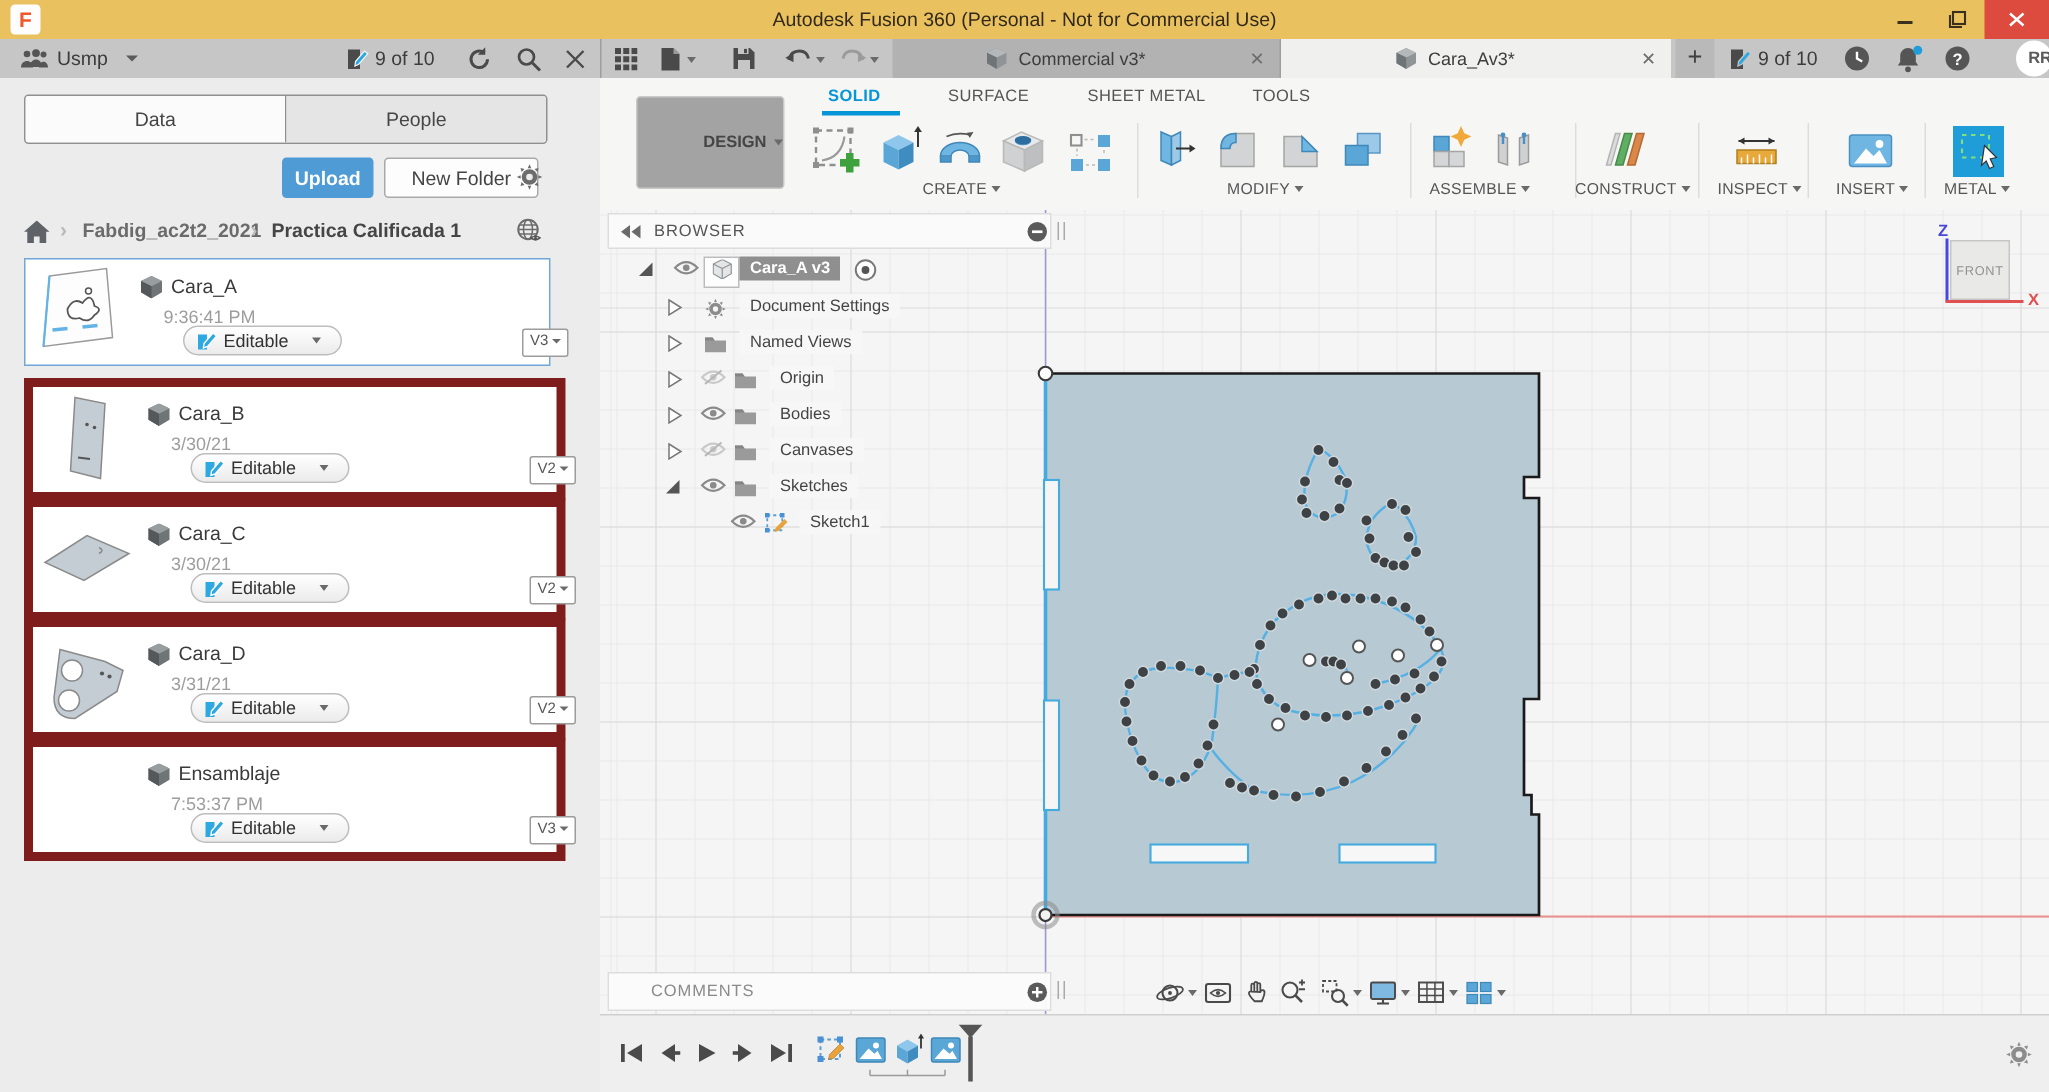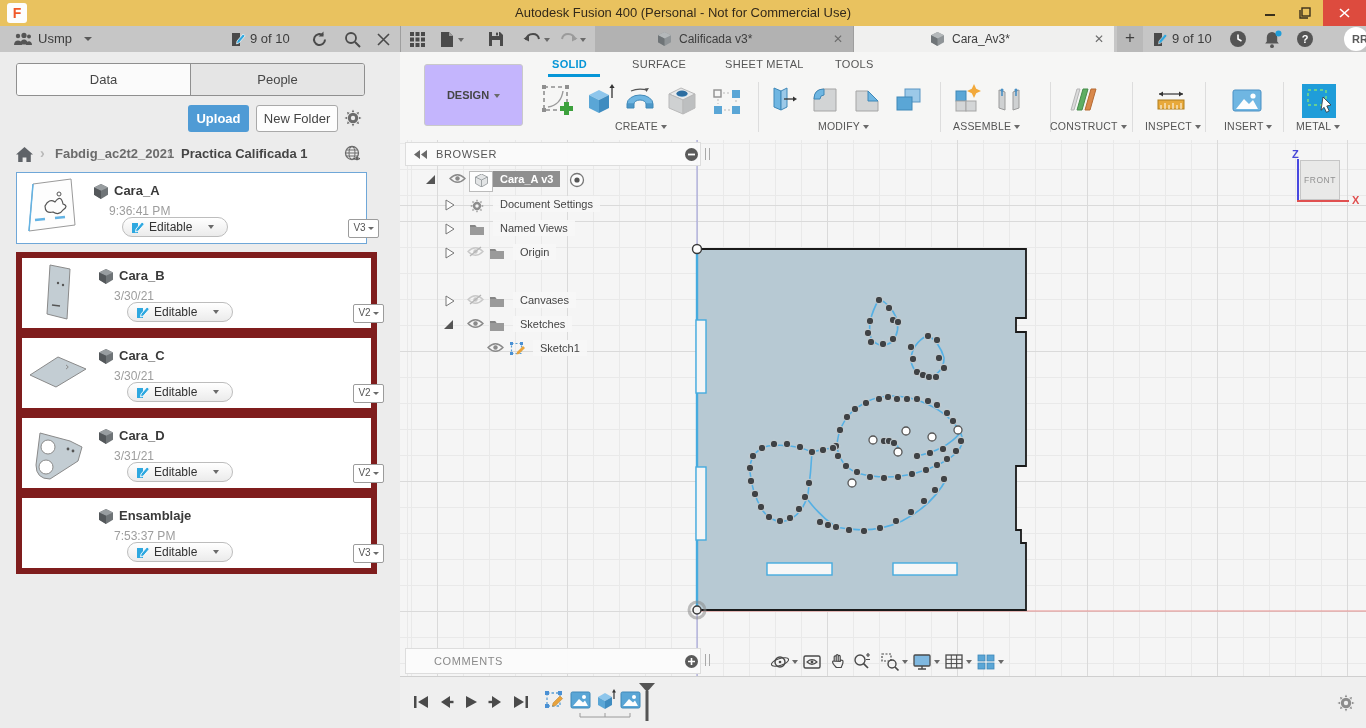--- a/index.html
+++ b/index.html
@@ -20,35 +20,35 @@
   .qtab{top:0;height:26px;font-size:12px;color:#3d3d3d;line-height:26px}
   .qtab .x{position:absolute;right:10px;top:0;color:#6d6d6d;font-size:12px}
   #vdiv1{left:400px;top:26px;width:1px;height:26px;background:#9e9e9e}
   
   #dpanel{left:0;top:52px;width:400px;height:676px;background:#ececec;border-right:1px solid #c2c2c2}
   .seg{top:11px;height:31px;border:1px solid #8f8f8f;border-radius:3px;overflow:hidden;display:flex}
   .seg>div{width:50%;text-align:center;line-height:31px;font-size:13px;color:#464646}
   .btn{border-radius:3px;font-size:13px;text-align:center}
   .card{left:16px;width:349px;height:70px;background:#fff;border:6px solid #7f1d1d}
   .card.sel{border:1px solid #6fa7d8}
-  .cname{font-size:13px;font-weight:bold;color:#3a3a3a}
+  .cname{font-size:13px;font-weight:normal;color:#3a3a3a}
   .cmeta{font-size:12px;color:#9d9d9d}
   .pill{position:absolute;left:105px;top:44px;width:106px;height:20px;border:1px solid #bdbdbd;border-radius:11px;background:linear-gradient(#fff,#ebebeb);display:flex;align-items:center;padding-left:8px;box-sizing:border-box}
   .pill .ptxt{font-size:12px;color:#333;margin-left:4px}
   .ver{position:absolute;left:331px;top:46px;width:29px;height:17px;border:1px solid #9c9c9c;border-radius:2px;background:#fff;font-size:10px;color:#555;text-align:center;line-height:16px}
   .crumbsep{color:#b9b9b9;font-size:14px;font-weight:bold}
   
   #ribbon{left:400px;top:52px;width:966px;height:88px;background:#f6f6f5;border-bottom:1px solid #d5d5d5}
   .rtab{top:6px;font-size:11px;color:#555;letter-spacing:.3px}
   .rtab.active{color:var(--accent,#0696d7);font-weight:bold}
   .runder{top:22px;height:3px;background:var(--accent,#0696d7)}
   .rlabel{top:68px;font-size:10.5px;color:#555;letter-spacing:.2px;white-space:nowrap}
   .rdiv{top:30px;width:1px;height:50px;background:#ddd}
   .ricon{top:30px}
-  #design-btn{left:24px;top:12px;width:97px;height:60px;background:#c4b5fd;border:1px solid #c9c9c9;border-radius:3px;text-align:center;line-height:60px;font-size:11px;font-weight:bold;color:#454545}
+  #design-btn{left:24px;top:12px;width:97px;height:60px;background:#a3a3a3;border:1px solid #c9c9c9;border-radius:3px;text-align:right;line-height:60px;font-size:11px;font-weight:bold;color:#454545}
   
   #canvas{left:400px;top:140px;width:966px;height:536px;background-color:#f5f5f5;
     background-image:
       repeating-linear-gradient(to right,#dadada 0 1px,transparent 1px 130px),
       repeating-linear-gradient(to bottom,#dadada 0 1px,transparent 1px 130px),
       repeating-linear-gradient(to right,#e9e9e9 0 1px,transparent 1px 26px),
       repeating-linear-gradient(to bottom,#e9e9e9 0 1px,transparent 1px 26px);
     background-position:37px 81px,37px 81px,11px 3px,11px 3px}
   .sk-line{fill:none;stroke:var(--sketchblue,#55b0e4);stroke-width:1.6}
   .sk-pt{fill:#3f4245;stroke:#cfd9de;stroke-width:1}
@@ -70,21 +70,21 @@
   
   #bottombar{left:400px;top:676px;width:966px;height:52px;background:#efefef;border-top:1px solid #cfcfcf}
   .pbtn{top:16px;width:18px;height:18px}
   svg{display:block}
 </style>
 </head>
 <body>
 
 <div class="abs" id="titlebar">
   <div class="abs" id="app-logo">F</div>
-  <div class="abs" id="win-title">Autodesk Fusion 400 (Personal - Not for Commercial Use)</div>
+  <div class="abs" id="win-title">Autodesk Fusion 360 (Personal - Not for Commercial Use)</div>
   <div class="abs winbtn" style="left:1255px;width:30px">
     <svg width="30" height="26">
         <rect x="10" y="14" width="10" height="2" fill="#3a301c"></rect>
       </svg>
     </div>
   <div class="abs winbtn" style="left:1290px;width:30px">
     <svg width="30" height="26">
         <rect x="12" y="8" width="8" height="8" fill="none" stroke="#3a301c" stroke-width="1.4"></rect>
         <path d="M10 10v8h8" fill="none" stroke="#3a301c" stroke-width="1.4"></path>
       </svg>
@@ -178,21 +178,21 @@
   <span class="abs caret s" style="left:580px;top:12px"></span>
 
   <div class="abs qtab" style="left:595px;width:258px;background:#b2b2b2;border-right:1px solid #9e9e9e">
     <span class="abs" style="left:62px;top:6px">
       <svg width="15" height="14">
           <path d="M7.5 0l6.5 3.2v7L7.5 14 1 10.2v-7z" fill="#8f9497"></path>
           <path d="M7.5 0l6.5 3.2-6.5 3.2L1 3.2z" fill="#b4b8ba"></path>
           <path d="M7.5 6.4V14L1 10.2v-7z" fill="#6f7477"></path>
         </svg>
       </span>
-    <span class="abs" style="left:84px">Calificada v3*</span>
+    <span class="abs" style="left:84px">Commercial v3*</span>
     <span class="x">✕</span>
   </div>
   <div class="abs qtab" style="left:854px;width:260px;background:#f0f0ef">
     <span class="abs" style="left:76px;top:6px">
       <svg width="15" height="14">
           <path d="M7.5 0l6.5 3.2v7L7.5 14 1 10.2v-7z" fill="#8f9497"></path>
           <path d="M7.5 0l6.5 3.2-6.5 3.2L1 3.2z" fill="#b4b8ba"></path>
           <path d="M7.5 6.4V14L1 10.2v-7z" fill="#6f7477"></path>
         </svg>
       </span>
@@ -230,21 +230,21 @@
   <div class="abs" style="left:1344px;top:1px;width:24px;height:24px;border-radius:50%;background:#fff;text-align:right;line-height:24px;font-size:11px;font-weight:bold;color:#5a5a5a">RR</div>
 </div>
 <div class="abs" id="vdiv1"></div>
 
 <div class="abs" id="dpanel">
   <div class="abs seg" style="left:16px;width:347px">
     <div style="background:#fbfbfb;border-right:1px solid #8f8f8f">Data</div>
     <div style="background:#e5e5e5">People</div>
   </div>
   <div class="abs btn" style="left:188px;top:53px;width:61px;height:27px;background:var(--upload,#4f9bd5);color:#fff;font-weight:bold;line-height:27px">Upload</div>
-  <div class="abs btn" style="left:256px;top:53px;width:82px;height:27px;background:#fdfdfd;border:1px solid #a9a9a9;color:#444;line-height:25px;box-sizing:border-box">New Folder</div>
+  <div class="abs btn" style="left:256px;top:53px;width:103px;height:27px;background:#fdfdfd;border:1px solid #a9a9a9;color:#444;line-height:25px;box-sizing:border-box">New Folder</div>
   <span class="abs" style="left:343px;top:56px">
     <svg width="20" height="20" viewBox="0 0 20 20">
         <path d="M10 1.5l1.2 2.6h-2.4zM10 18.5l1.2-2.6h-2.4zM1.5 10l2.6 1.2v-2.4zM18.5 10l-2.6 1.2v-2.4zM4 4l2.7.7-2 2zM16 16l-2.7-.7 2-2zM16 4l-.7 2.7-2-2zM4 16l.7-2.7 2 2z" fill="#6c6c6c"></path>
         <circle cx="10" cy="10" r="5.2" fill="#6c6c6c"></circle>
         <circle cx="10" cy="10" r="2.2" fill="#ececec"></circle>
       </svg>
     </span>
 
   <div class="abs" style="left:0;top:92px;width:400px;height:26px">
     <span class="abs" style="left:16px;top:3px">
@@ -754,20 +754,40 @@
       </span>
     <span class="ticon" style="left:84px;top:4px">
         <svg width="16" height="12">
           <path d="M1 2h5l1.5 2H15v8H1z" fill="#9a9a9a"></path>
           <path d="M1 2h5l1.5 2H1z" fill="#858585"></path>
         </svg>
       </span>
     <span class="tlabel" style="left:108px">Origin</span>
   </div>
 
+  <div class="brow" style="top:127px">
+    <span class="expander" style="left:40px">
+        <svg width="10" height="12">
+          <polygon points="1,1 9,6 1,11" fill="#fdfdfd" stroke="#777"></polygon>
+        </svg>
+      </span>
+    <span class="ticon" style="left:62px">
+        <svg width="17" height="11">
+          <path d="M1 5.5Q8.5-2 16 5.5 8.5 13 1 5.5Z" fill="none" stroke="#8a8a8a" stroke-width="1.4"></path>
+          <circle cx="8.5" cy="5.5" r="2.2" fill="#8a8a8a"></circle>
+        </svg>
+      </span>
+    <span class="ticon" style="left:84px;top:4px">
+        <svg width="16" height="12">
+          <path d="M1 2h5l1.5 2H15v8H1z" fill="#9a9a9a"></path>
+          <path d="M1 2h5l1.5 2H1z" fill="#858585"></path>
+        </svg>
+      </span>
+    <span class="tlabel" style="left:108px">Bodies</span>
+  </div>
 
   <div class="brow" style="top:151px">
     <span class="expander" style="left:40px">
         <svg width="10" height="12">
           <polygon points="1,1 9,6 1,11" fill="#fdfdfd" stroke="#777"></polygon>
         </svg>
       </span>
     <span class="ticon" style="left:62px">
         <svg width="17" height="11">
           <path d="M1 5.5Q8.5-2 16 5.5 8.5 13 1 5.5Z" fill="none" stroke="#c9c9c9" stroke-width="1.4"></path>

